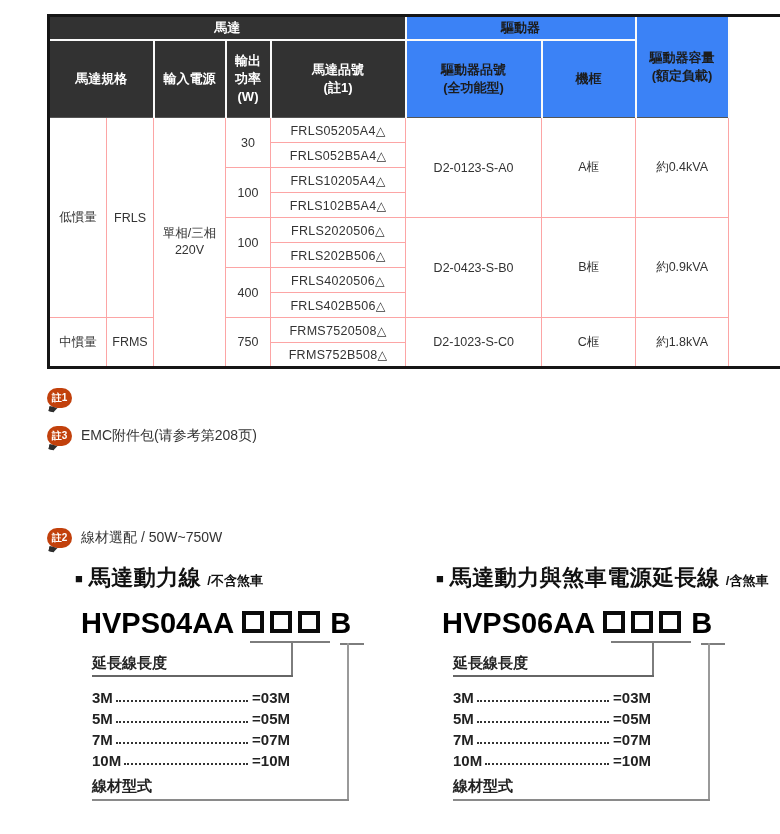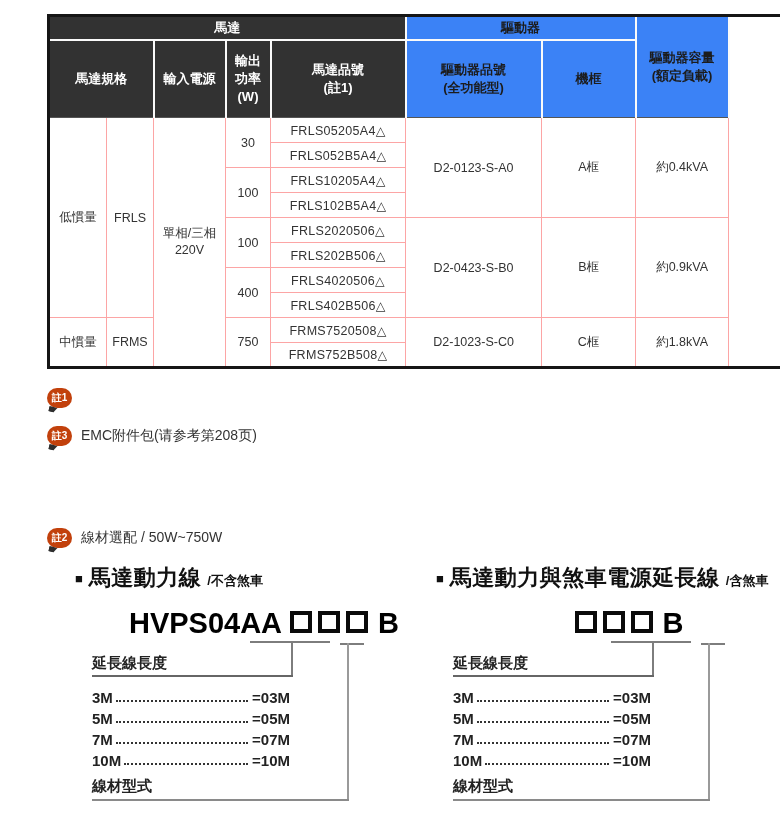--- a/index.html
+++ b/index.html
@@ -43,21 +43,21 @@
   .note-text { font-size:14px; color:#333; }
 
   
   .cable-title-row { position:absolute; left:47px; top:527px; display:flex; align-items:center; gap:9px; height:22px; }
   .cable-block { position:absolute; top:563px; width:372px; }
   .cb-left { left:75px; } .cb-right { left:436px; }
   .block-heading { display:flex; align-items:baseline; gap:6px; }
   .bullet { font-size:13px; color:#111; transform:translateY(-2px); }
   .heading-main { font-size:22px; font-weight:700; color:#111; letter-spacing:.5px; }
   .heading-note { font-size:13px; font-weight:700; color:#111; }
-  .model-line { margin:13px 0 0 6px; display:flex; align-items:center; height:34px;justify-content:center; }
+  .model-line { margin:13px 0 0 6px; display:flex; align-items:center; height:34px; }
   .model-prefix, .model-suffix { font-size:29px; font-weight:800; color:#000; letter-spacing:0; }
   .boxes { display:flex; gap:6px; margin:0 10px 2px 8px; }
   .sq { width:22px; height:22px; border:4px solid #0a0a0a; background:#fff; }
   .diagram { position:relative; margin-left:17px; height:172px; margin-top:1px; }
   .dline { position:absolute; background:#7d7d7d; }
   .br1 { left:158px; top:0; width:80px; height:2px; }
   .st1 { left:199px; top:0; width:2px; height:35px; }
   .br2 { left:248px; top:2px; width:24px; height:2px; }
   .st2 { left:255px; top:2px; width:2px; height:158px; background:#9a9a9a; }
   .len-label { position:absolute; left:0; top:13px; font-size:15px; font-weight:700; color:#222; }
@@ -240,20 +240,21 @@
   </div>
 </div>
 
 <div class="cable-block cb-right">
   <div class="block-heading">
     <span class="bullet">■</span>
     <span class="heading-main">馬達動力與煞車電源延長線</span>
     <span class="heading-note">/含煞車</span>
   </div>
   <div class="model-line">
+    <span class="model-prefix">HVPS06AA</span>
     <span class="boxes">
       <span class="sq"></span>
       <span class="sq"></span>
       <span class="sq"></span>
     </span>
     <span class="model-suffix">B</span>
   </div>
   <div class="diagram">
     <div class="dline br1"></div>
     <div class="dline st1"></div>

